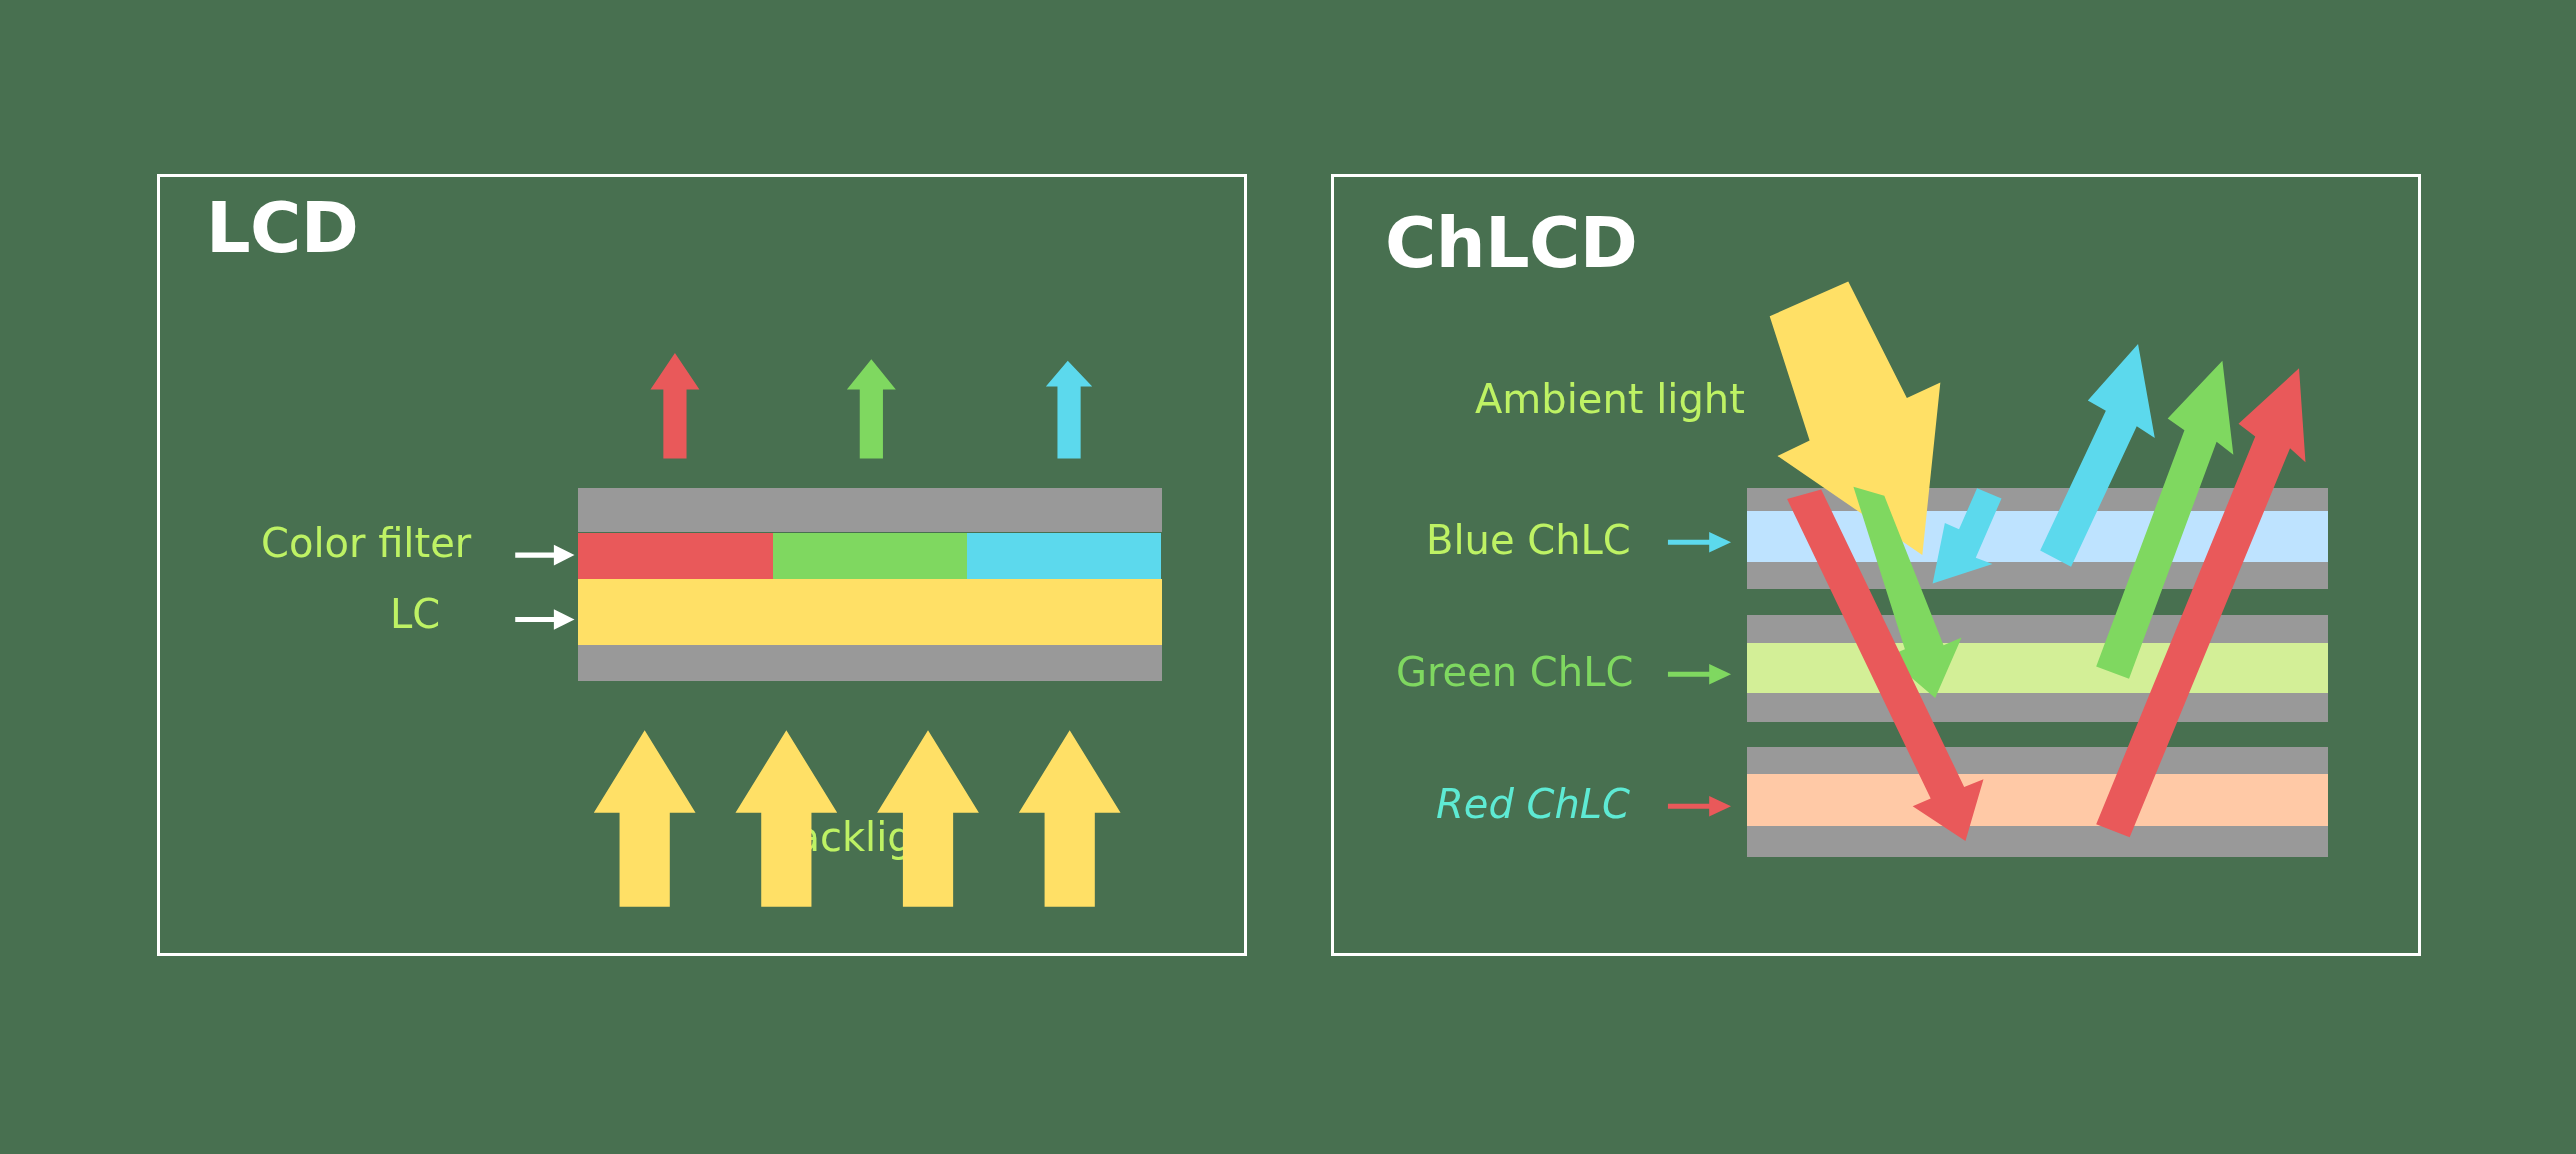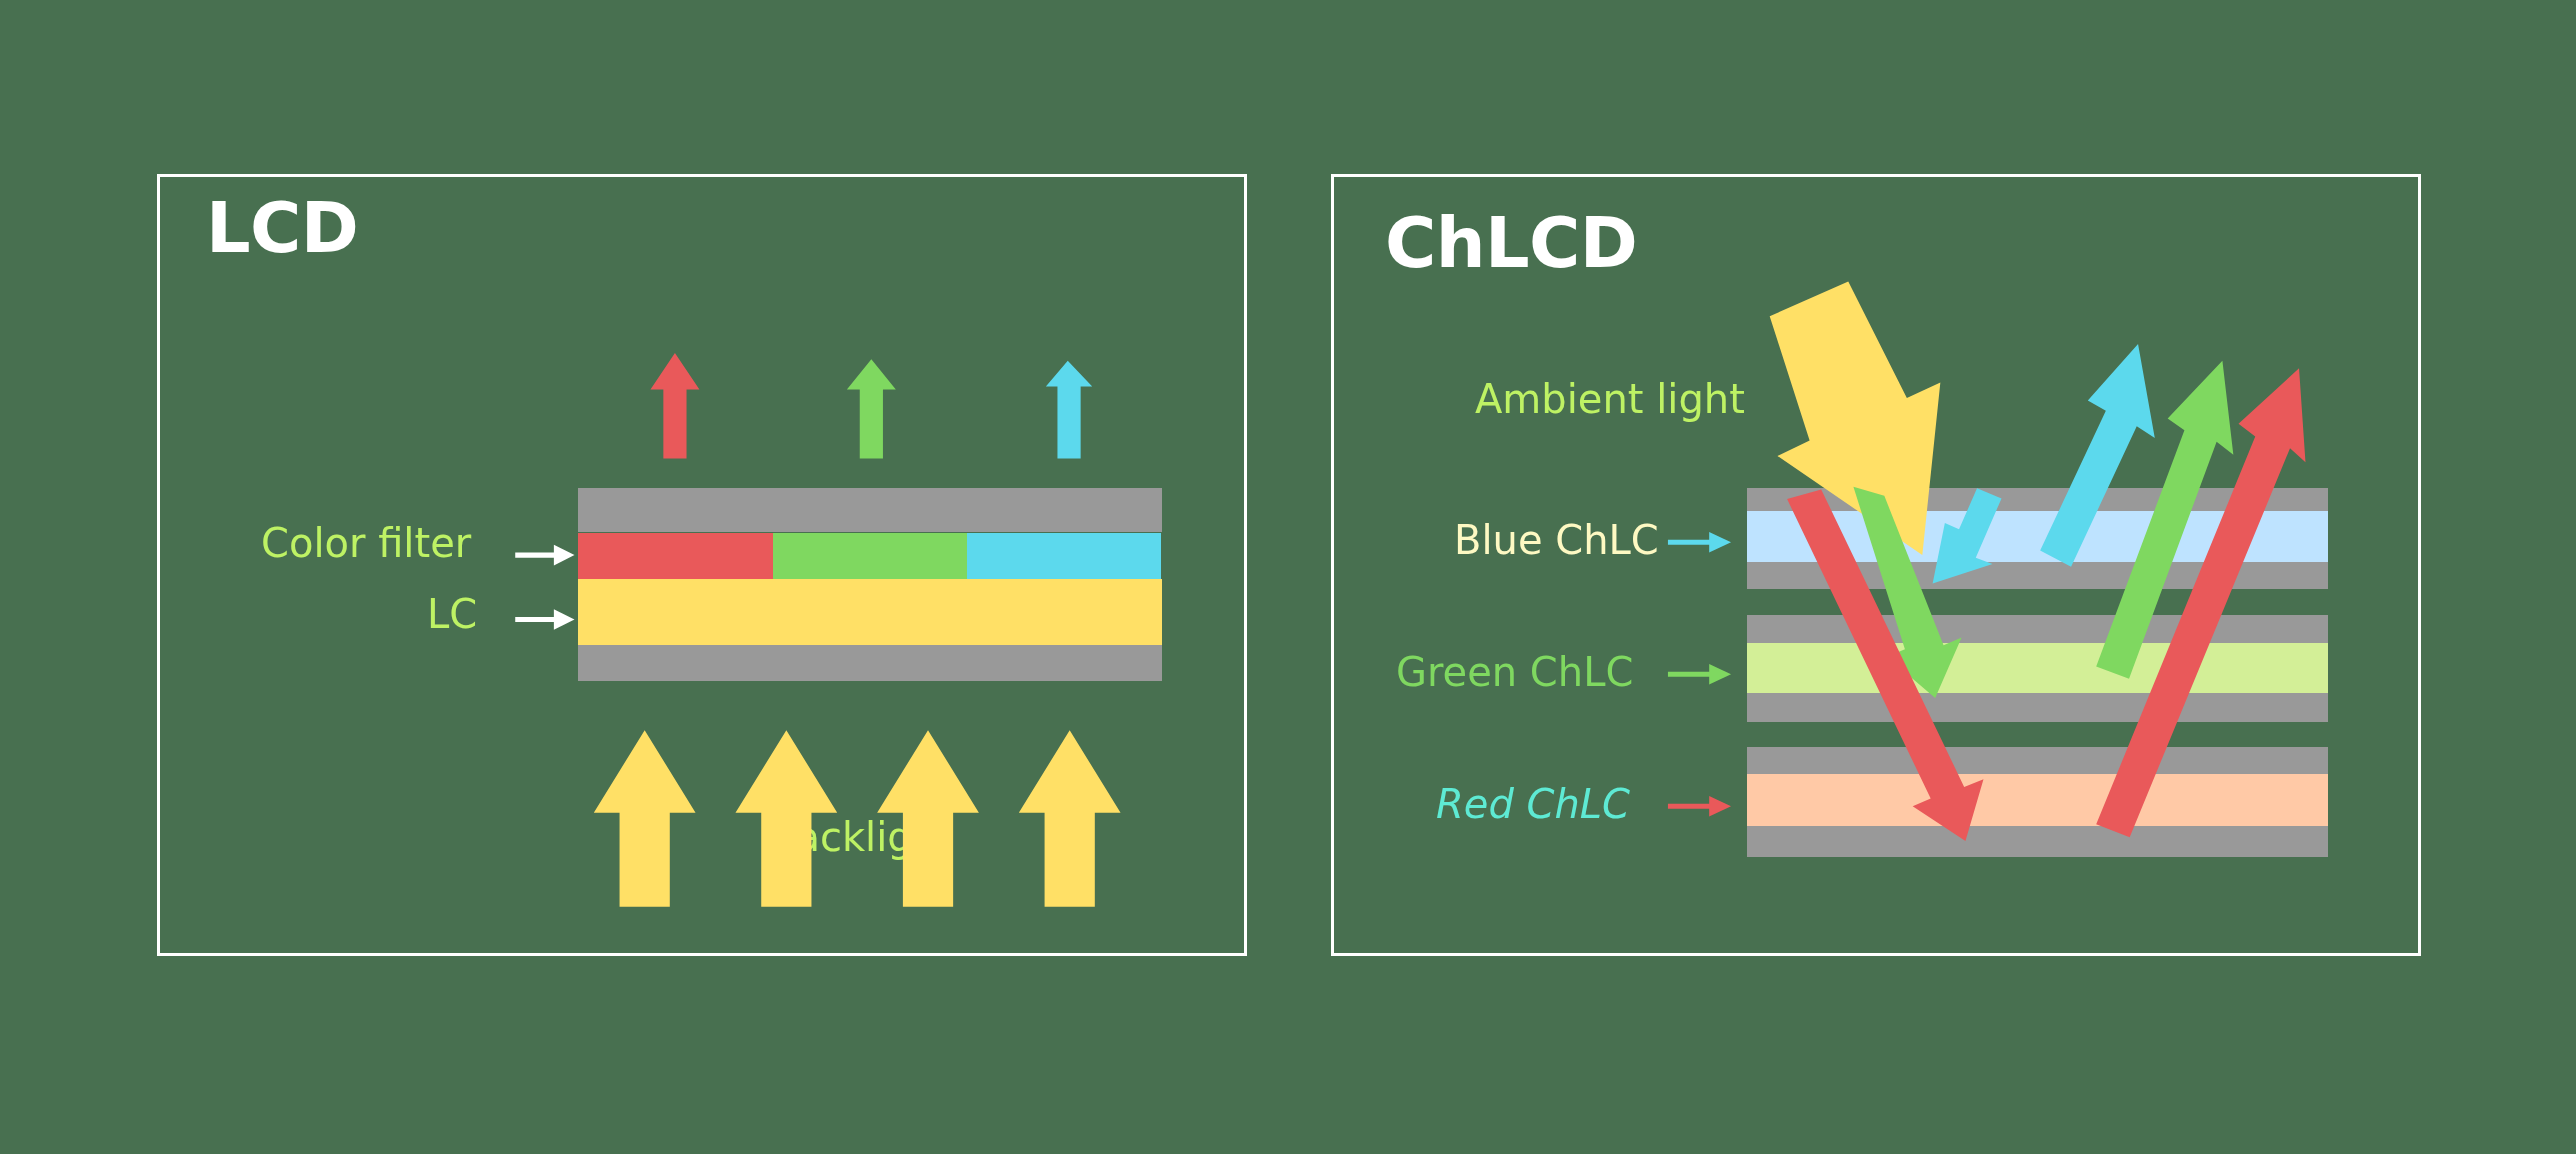--- a/index.html
+++ b/index.html
@@ -32,41 +32,41 @@
 
   <div class="stack-layer" style="left:578px;top:533px;width:195px;height:46px;background:#e9595a;"></div>
   <div class="stack-layer" style="left:773px;top:533px;width:194px;height:46px;background:#7fd860;"></div>
   <div class="stack-layer" style="left:967px;top:533px;width:194px;height:46px;background:#5cd9ed;"></div>
 
   <div class="stack-layer" style="left:578px;top:579px;width:584px;height:66px;background:#ffe066;"></div>
 
   <div class="stack-layer" style="left:578px;top:645px;width:584px;height:36px;background:#999999;"></div>
 
   <div class="lbl" style="left:261px;top:523px;">Color filter</div>
-  <div class="lbl" style="left:427px;top:594px;">LC</div>
+  <div class="lbl" style="left:390px;top:594px;">LC</div>
   <div class="lbl" style="left:768px;top:817px;">Backlight</div>
 
   <div class="panel" id="panel-chlcd"></div>
 
   <div class="panel-title" style="left:1385px;top:193px;margin-top:15px;">ChLCD</div>
 
   <div class="stack-layer" style="left:1747px;top:488px;width:581px;height:22.5px;background:#999999;"></div>
   <div class="stack-layer" style="left:1747px;top:511px;width:581px;height:52px;background:#bee3ff;"></div>
   <div class="stack-layer" style="left:1747px;top:562px;width:581px;height:27px;background:#999999;"></div>
 
   <div class="stack-layer" style="left:1747px;top:615px;width:581px;height:28px;background:#999999;"></div>
   <div class="stack-layer" style="left:1747px;top:643px;width:581px;height:50px;background:#d3ef97;"></div>
   <div class="stack-layer" style="left:1747px;top:693px;width:581px;height:29px;background:#999999;"></div>
 
   <div class="stack-layer" style="left:1747px;top:747px;width:581px;height:27px;background:#999999;"></div>
   <div class="stack-layer" style="left:1747px;top:774px;width:581px;height:52px;background:#ffc9a6;"></div>
   <div class="stack-layer" style="left:1747px;top:826px;width:581px;height:31px;background:#999999;"></div>
 
   <div class="lbl" style="left:1475px;top:379px;">Ambient light</div>
-  <div class="lbl" style="left:1426px;top:520px;color:#fef9c3;margin-left:28px;">Blue ChLC</div>
+  <div class="lbl" style="left:1426px;top:520px;color:#bef264;">Blue ChLC</div>
   <div class="lbl" style="left:1396px;top:652px;color:#7fd860;">Green ChLC</div>
   <div class="lbl" style="left:1436px;top:784px;color:#5eead4;font-style:italic;">Red ChLC</div>
 
   <svg class="overlay" viewBox="0 0 4000 1792">
 
     <g>
       <line x1="800" y1="862" x2="868" y2="862" stroke="#ffffff" stroke-width="8"></line>
       <polygon points="892,862 860,846 860,878" fill="#ffffff"></polygon>
     </g>
     <g>

